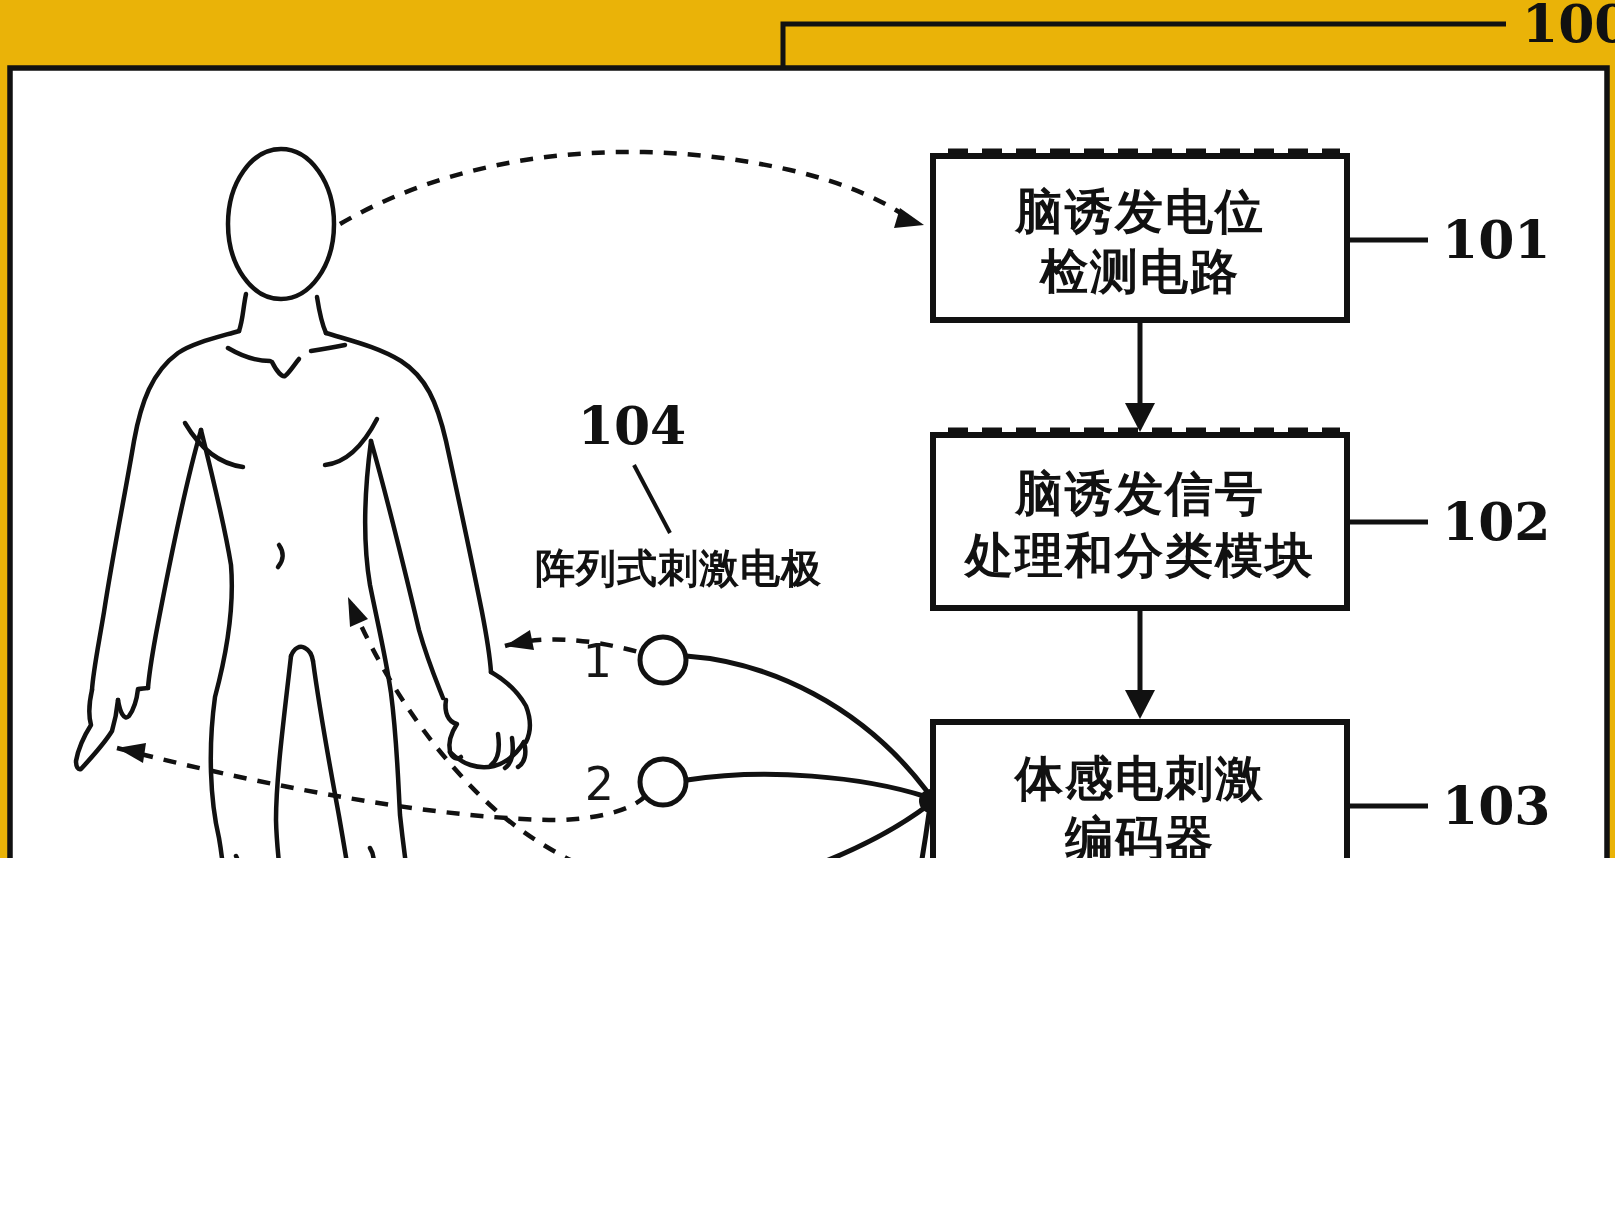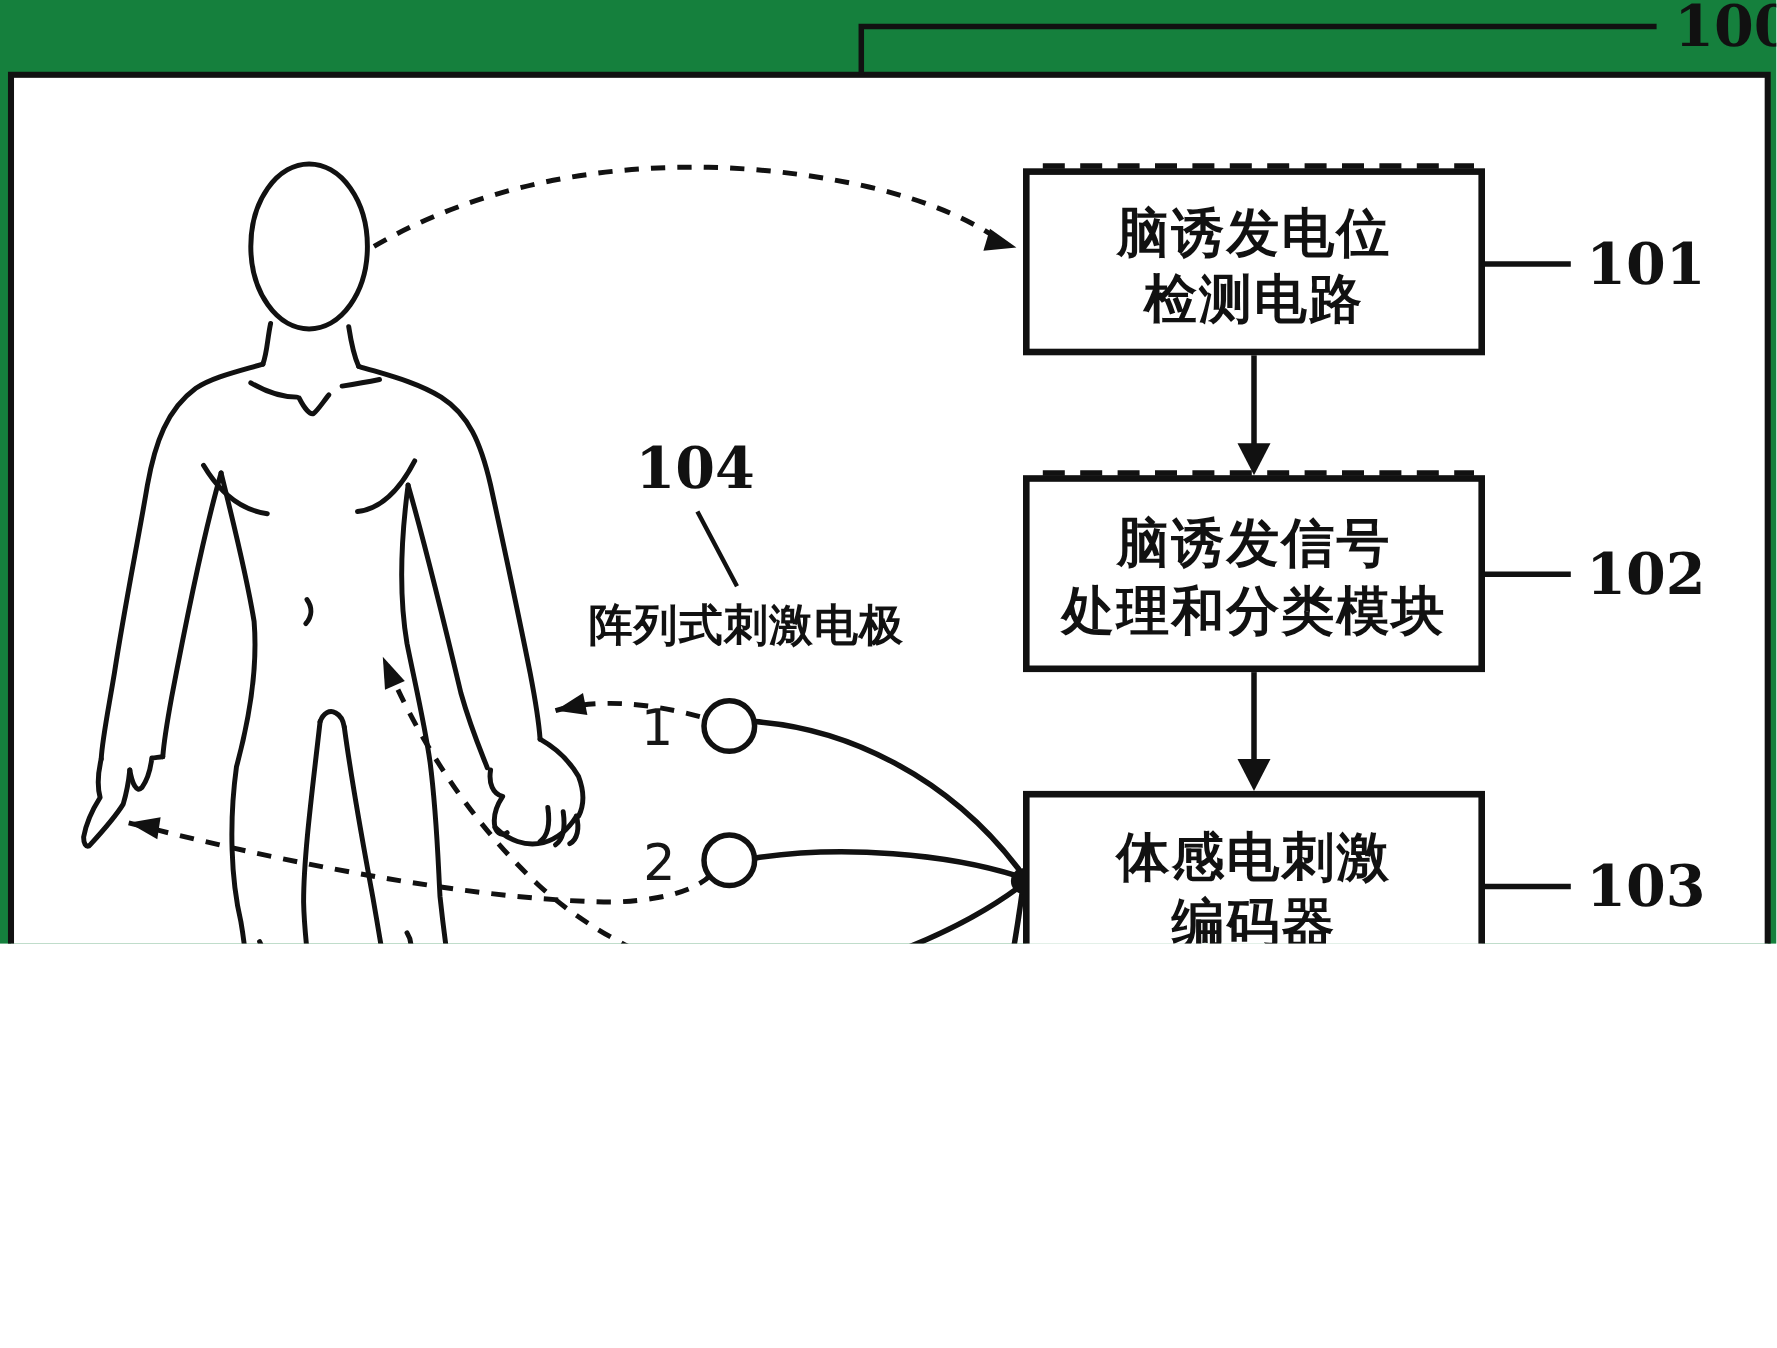--- a/index.html
+++ b/index.html
@@ -1,19 +1,19 @@
 <!DOCTYPE html>
 <html><head>
 <meta charset="utf-8">
 <style>
   html, body { margin: 0; padding: 0; background: #ffffff; }
   #stage {
     position: relative;
     width: 1615px; height: 858px;
-    background: #15803d;
+    background: #eab308;
     font-family: "DejaVu Sans", sans-serif;
     overflow: hidden;
   }
   svg { display: block; }
   .ink { stroke: #111111; fill: none; stroke-linecap: round; stroke-linejoin: round; }
   .body-line { stroke-width: 4.5; }
   .wire { stroke-width: 5; }
   .boxrect { stroke: #111111; stroke-width: 6; fill: #ffffff; }
   .dashedArtifact { stroke: #111111; stroke-width: 5; stroke-dasharray: 20 14; fill: none; }
   .dash-arrow { stroke: #111111; stroke-width: 4.5; stroke-dasharray: 13 11; fill: none; }

